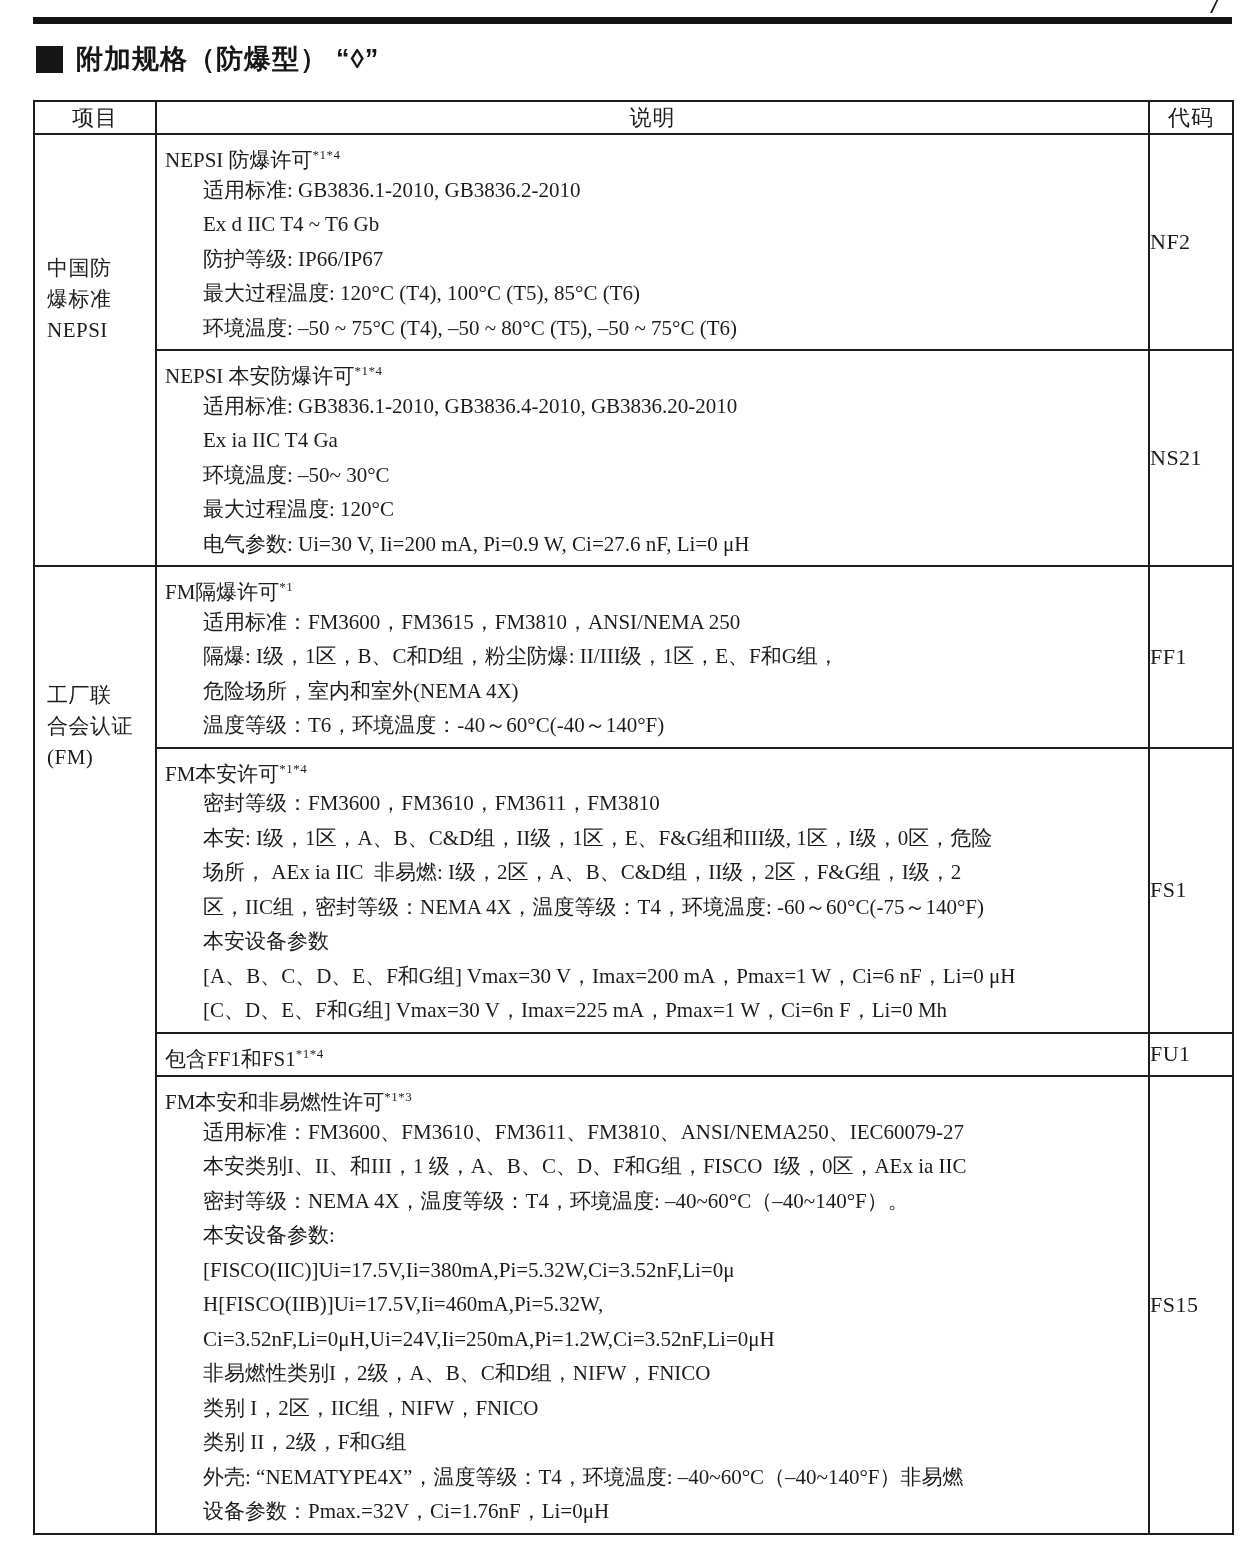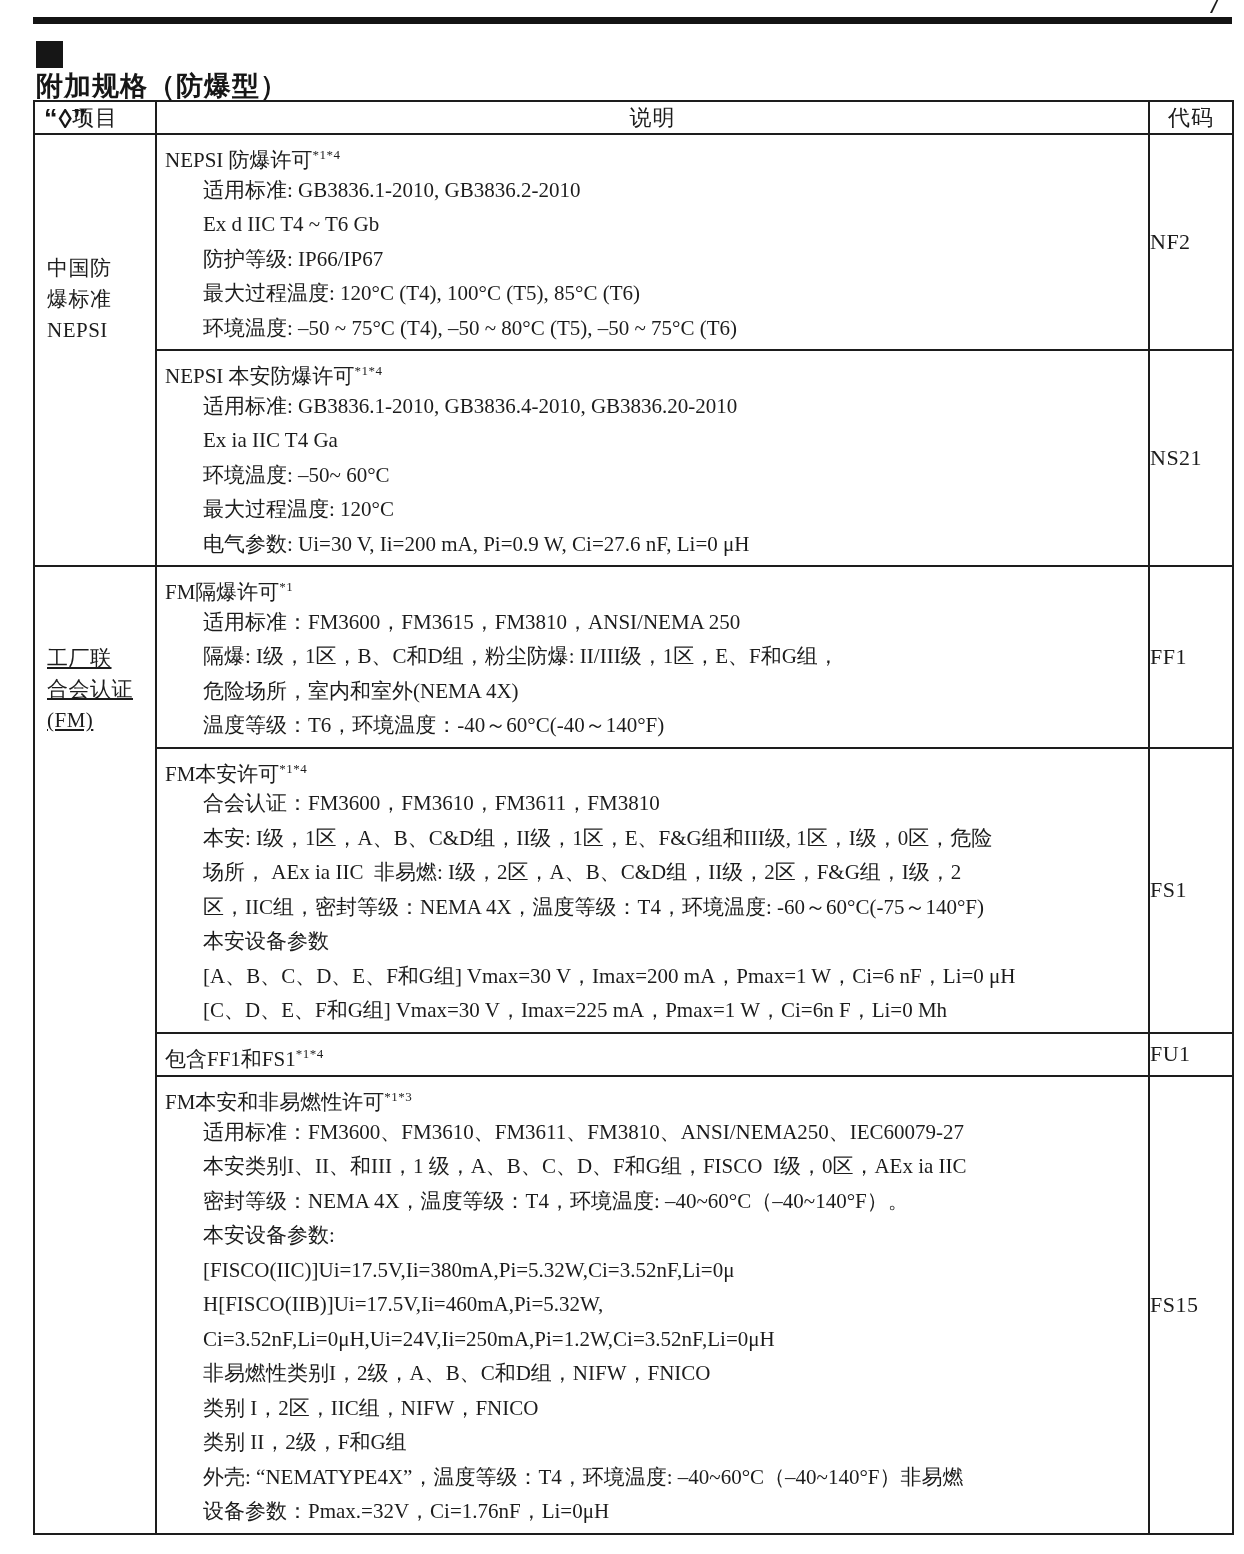--- a/index.html
+++ b/index.html
@@ -36,22 +36,21 @@
     position: absolute;
     left: 36px;
     top: 41px;
     margin: 0;
     font-family: "Liberation Sans", "DejaVu Sans", sans-serif;
     font-weight: 700;
     font-size: 27px;
     letter-spacing: 1px;
     color: #161616;
     display: flex;
-    align-items: flex-start;
-    flex-direction: column;
+    align-items: center;
   }
   .title-square {
     display: inline-block;
     width: 27px;
     height: 27px;
     background: #161616;
     margin-right: 13px;
     flex: 0 0 auto;
   }
   .title-suffix {
@@ -84,21 +83,21 @@
   td.item-cell {
     white-space: pre-line;
     font-size: 21px;
     line-height: 31px;
     padding-left: 12px;
     padding-right: 4px;
     vertical-align: top;
     letter-spacing: 0.5px;
   }
   td.item-cell-0 { padding-top: 118px; margin-left: 46px; }
-  td.item-cell-1 { padding-top: 76px; text-decoration: underline; }
+  td.item-cell-1 { padding-top: 113px; }
   td.desc-cell {
     padding: 3px 4px 4px 5px;
     font-size: 21px;
   }
   .line {
     height: 34.5px;
     line-height: 34.5px;
     white-space: pre;
   }
   .title-line { padding-left: 3px; }
@@ -152,21 +151,21 @@
             <div class="line sub-line">最大过程温度: 120°C (T4), 100°C (T5), 85°C (T6)</div>
             <div class="line sub-line">环境温度: –50 ~ 75°C (T4), –50 ~ 80°C (T5), –50 ~ 75°C (T6)</div>
           </td>
           <td class="code-cell">NF2</td>
         </tr>
         <tr>
           <td class="desc-cell">
             <div class="line title-line"><span>NEPSI 本安防爆许可</span><sup>*1*4</sup></div>
             <div class="line sub-line">适用标准: GB3836.1-2010, GB3836.4-2010, GB3836.20-2010</div>
             <div class="line sub-line">Ex ia IIC T4 Ga</div>
-            <div class="line sub-line">环境温度: –50~ 60°C</div>
+            <div class="line sub-line">环境温度: –50~ 30°C</div>
             <div class="line sub-line">最大过程温度: 120°C</div>
             <div class="line sub-line">电气参数: Ui=30 V, Ii=200 mA, Pi=0.9 W, Ci=27.6 nF, Li=0 μH</div>
           </td>
           <td class="code-cell">NS21</td>
         </tr>
         <tr>
           <td class="item-cell item-cell-1" rowspan="4">工厂联
 合会认证
 (FM)</td>
           <td class="desc-cell">
@@ -174,21 +173,21 @@
             <div class="line sub-line">适用标准：FM3600，FM3615，FM3810，ANSI/NEMA 250</div>
             <div class="line sub-line">隔爆: I级，1区，B、C和D组，粉尘防爆: II/III级，1区，E、F和G组，</div>
             <div class="line sub-line">危险场所，室内和室外(NEMA 4X)</div>
             <div class="line sub-line">温度等级：T6，环境温度：-40～60°C(-40～140°F)</div>
           </td>
           <td class="code-cell">FF1</td>
         </tr>
         <tr>
           <td class="desc-cell">
             <div class="line title-line"><span>FM本安许可</span><sup>*1*4</sup></div>
-            <div class="line sub-line">合会认证：FM3600，FM3610，FM3611，FM3810</div>
+            <div class="line sub-line">密封等级：FM3600，FM3610，FM3611，FM3810</div>
             <div class="line sub-line">本安: I级，1区，A、B、C&amp;D组，II级，1区，E、F&amp;G组和III级, 1区，I级，0区，危险</div>
             <div class="line sub-line">场所， AEx ia IIC  非易燃: I级，2区，A、B、C&amp;D组，II级，2区，F&amp;G组，I级，2</div>
             <div class="line sub-line">区，IIC组，密封等级：NEMA 4X，温度等级：T4，环境温度: -60～60°C(-75～140°F)</div>
             <div class="line sub-line">本安设备参数</div>
             <div class="line sub-line">[A、B、C、D、E、F和G组] Vmax=30 V，Imax=200 mA，Pmax=1 W，Ci=6 nF，Li=0 μH</div>
             <div class="line sub-line">[C、D、E、F和G组] Vmax=30 V，Imax=225 mA，Pmax=1 W，Ci=6n F，Li=0 Mh</div>
           </td>
           <td class="code-cell">FS1</td>
         </tr>
         <tr>

